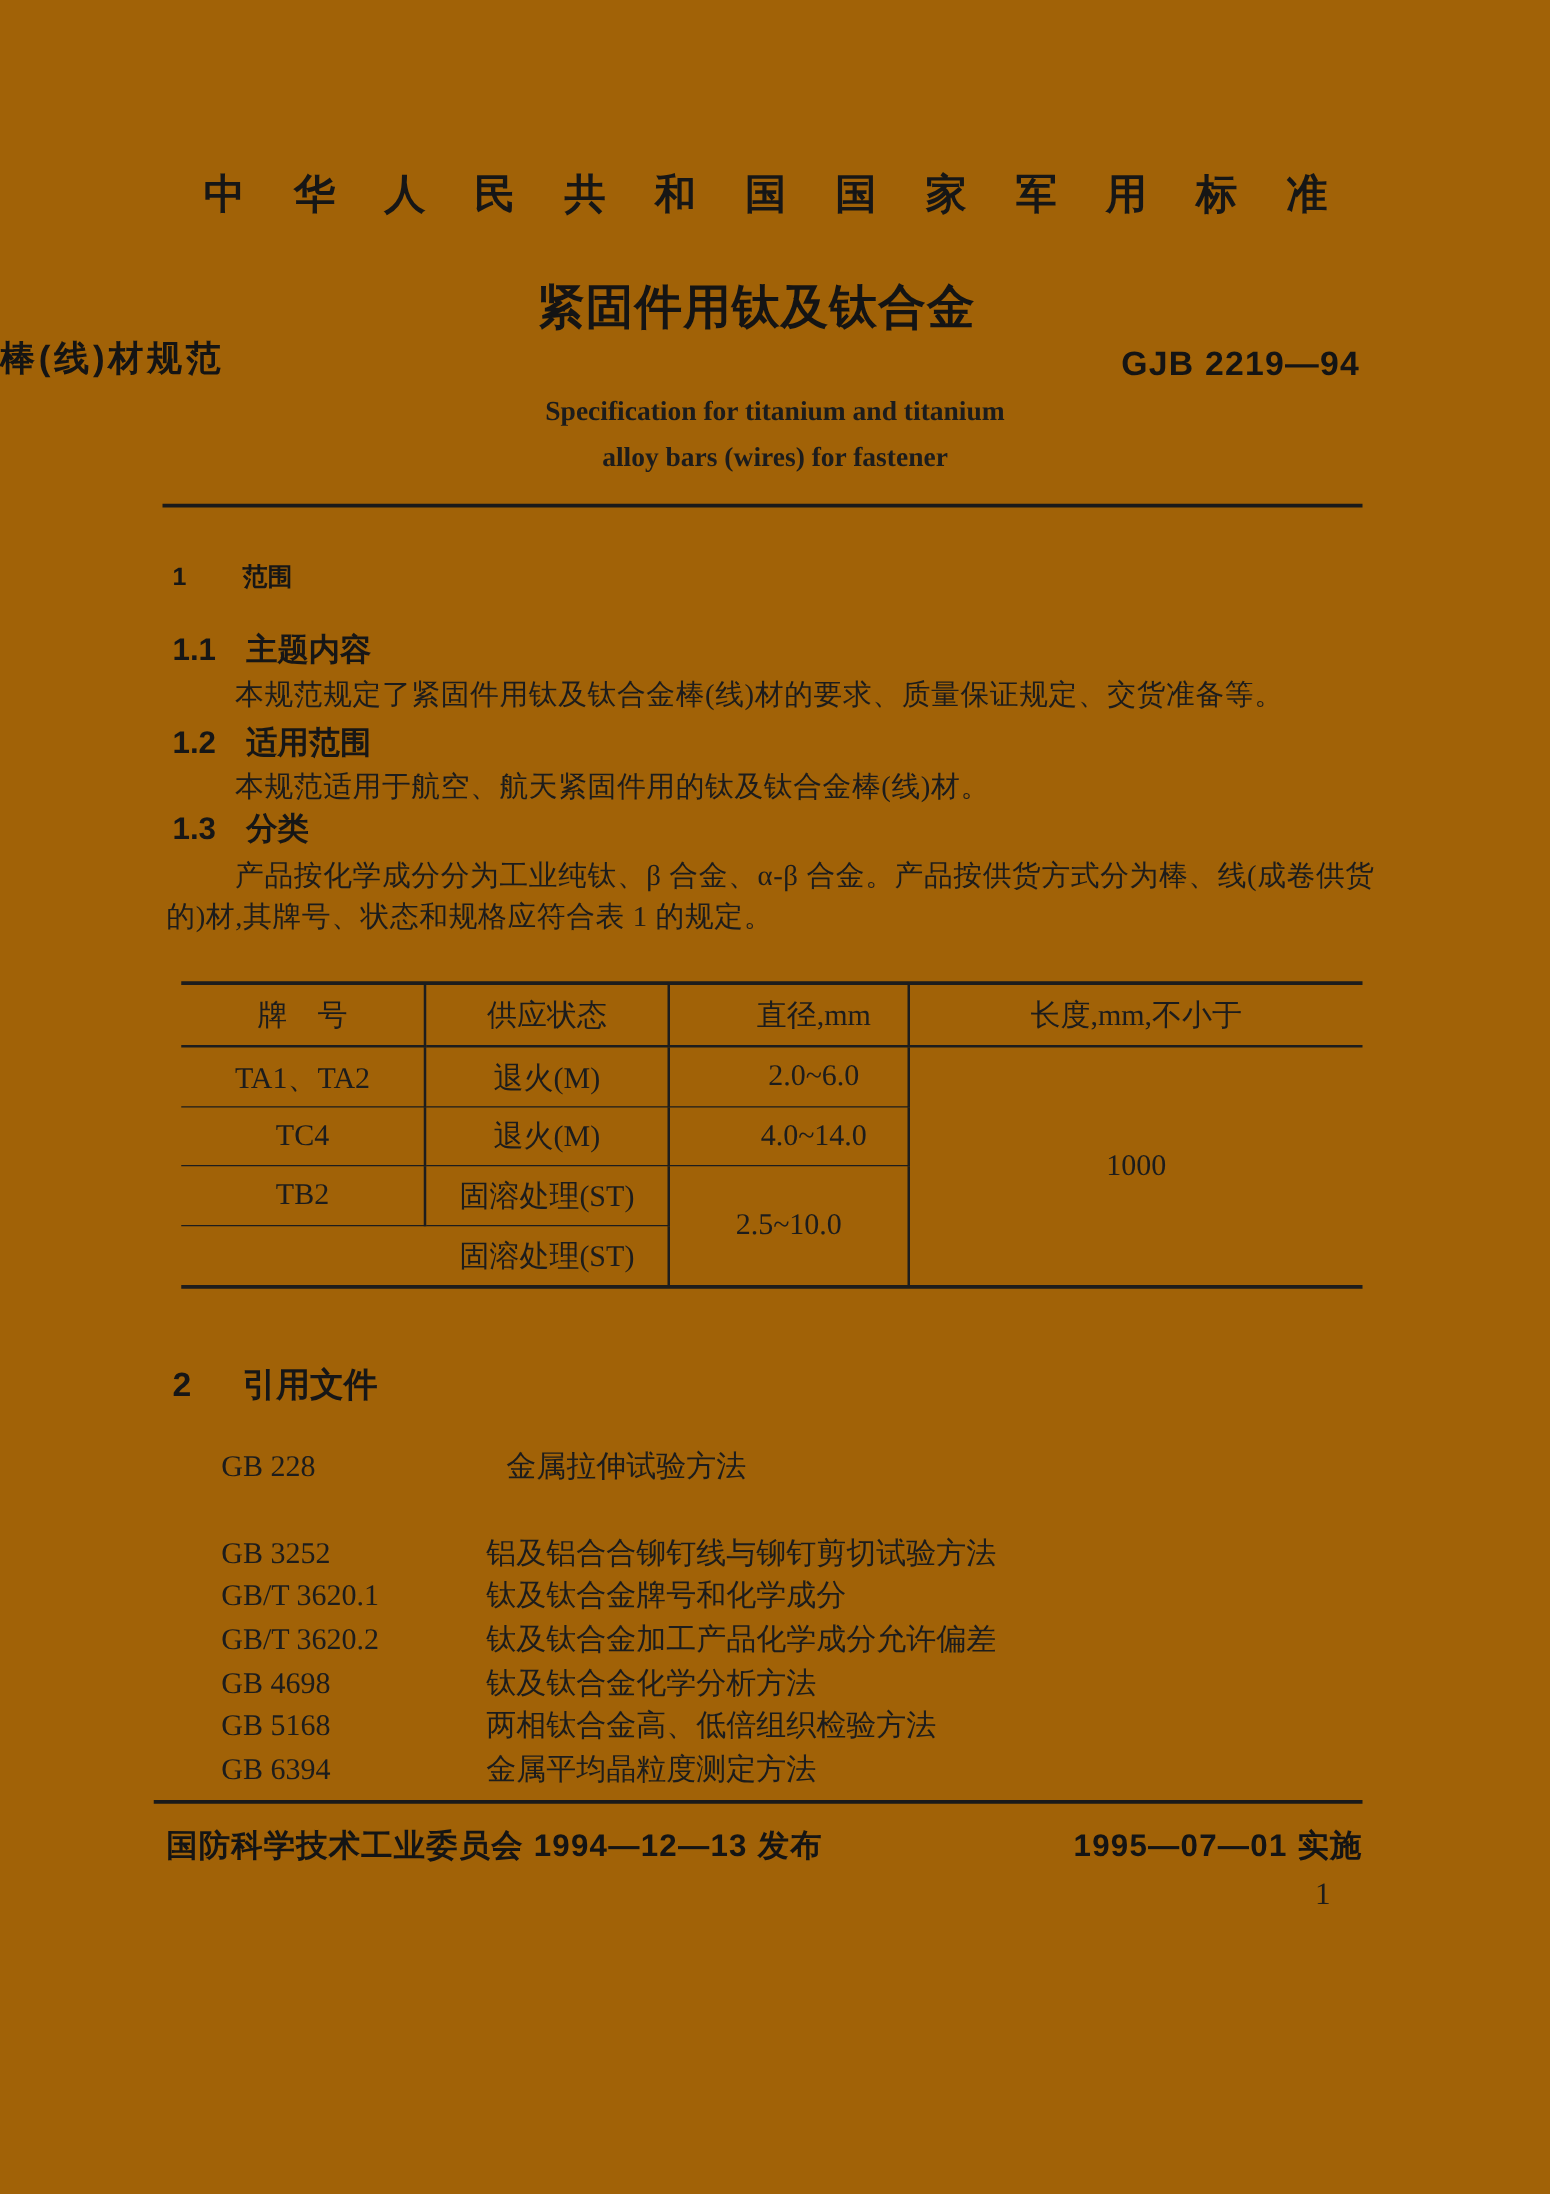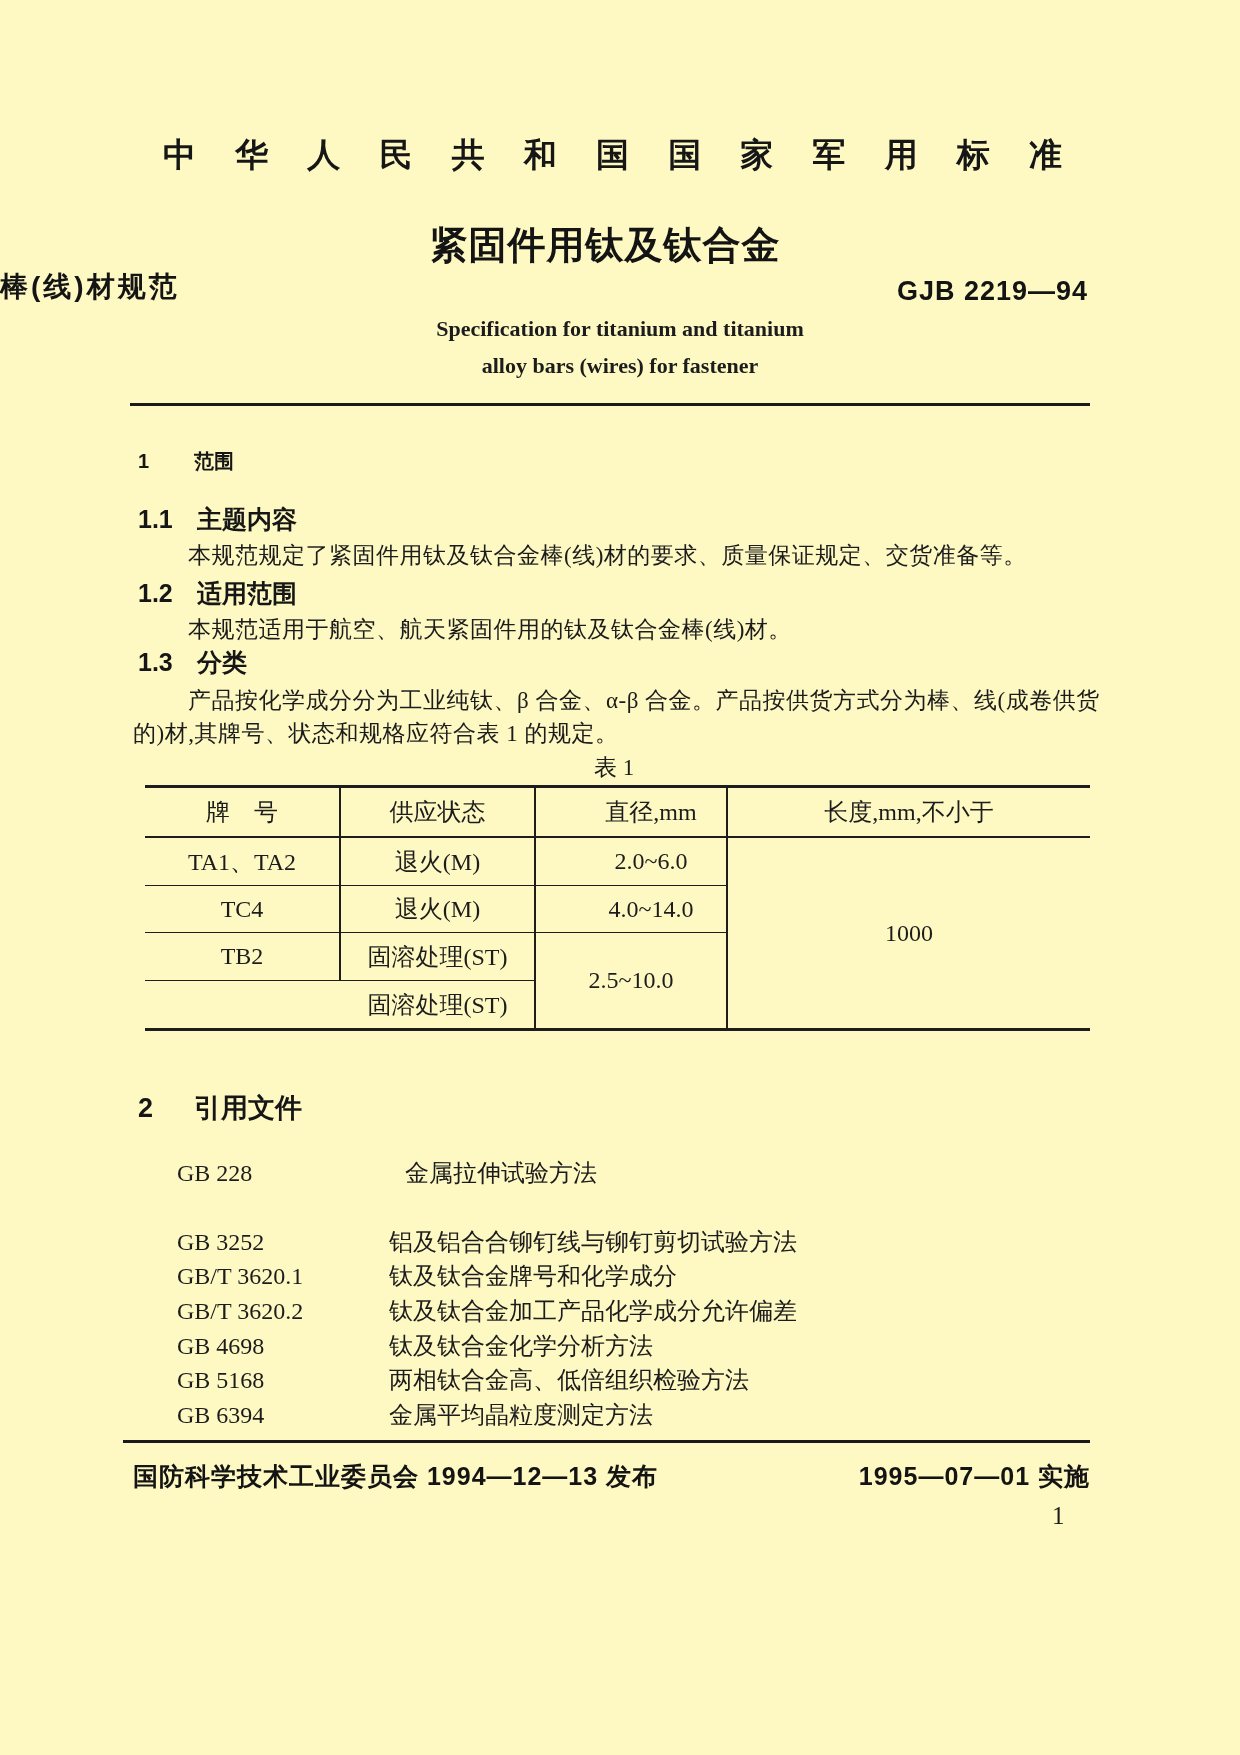--- a/index.html
+++ b/index.html
@@ -1,18 +1,18 @@
 <!DOCTYPE html>
 <html><head>
 <meta charset="utf-8">
 <style>
   html,body{margin:0;padding:0;background:#e8e8e8;}
   .page{
     position:relative; width:1240px; height:1755px; margin:0 auto;
-    background:#fef9c3; color:#1c1c1c; overflow:hidden;
+    background:#a16207; color:#1c1c1c; overflow:hidden;
     font-family:"Liberation Serif","DejaVu Serif",serif;
   }
   .hei{font-family:"Liberation Sans","DejaVu Sans",sans-serif; font-weight:bold;}
   .abs{position:absolute;}
 
   
   #banner{left:0; top:133px; width:1240px; text-align:center;
     font-size:33px; letter-spacing:15px; color:#161616;}
   #title1{left:0; top:220px; width:1210px; text-align:center;
     font-size:38px; letter-spacing:1px; color:#141414;}
@@ -99,21 +99,20 @@
     <span class="num">1.2</span><span>适用范围</span>
   </div>
   <div class="body-text" id="p-s12">本规范适用于航空、航天紧固件用的钛及钛合金棒(线)材。</div>
 
   <div class="sec-h hei" id="h-s13">
     <span class="num">1.3</span><span>分类</span>
   </div>
   <div class="body-text" id="p-s13-l1">产品按化学成分分为工业纯钛、β 合金、α-β 合金。产品按供货方式分为棒、线(成卷供货</div>
   <div class="body-text" id="p-s13-l2">的)材,其牌号、状态和规格应符合表 1 的规定。</div>
 
-  <div class="abs" id="table-caption">表 1</div>
 
   <div class="abs" id="table1">
     <div class="tc gc1 gr1 br bb2">牌　号</div>
     <div class="tc gc2 gr1 br bb2">供应状态</div>
     <div class="tc gc3 gr1 br bb2">直径,mm</div>
     <div class="tc gc4 gr1 bb2">长度,mm,不小于</div>
 
     <div class="tc gc1 gr2 br bb">TA1、TA2</div>
     <div class="tc gc2 gr2 br bb">退火(M)</div>
     <div class="tc gc3 gr2 br bb">2.0~6.0</div>

